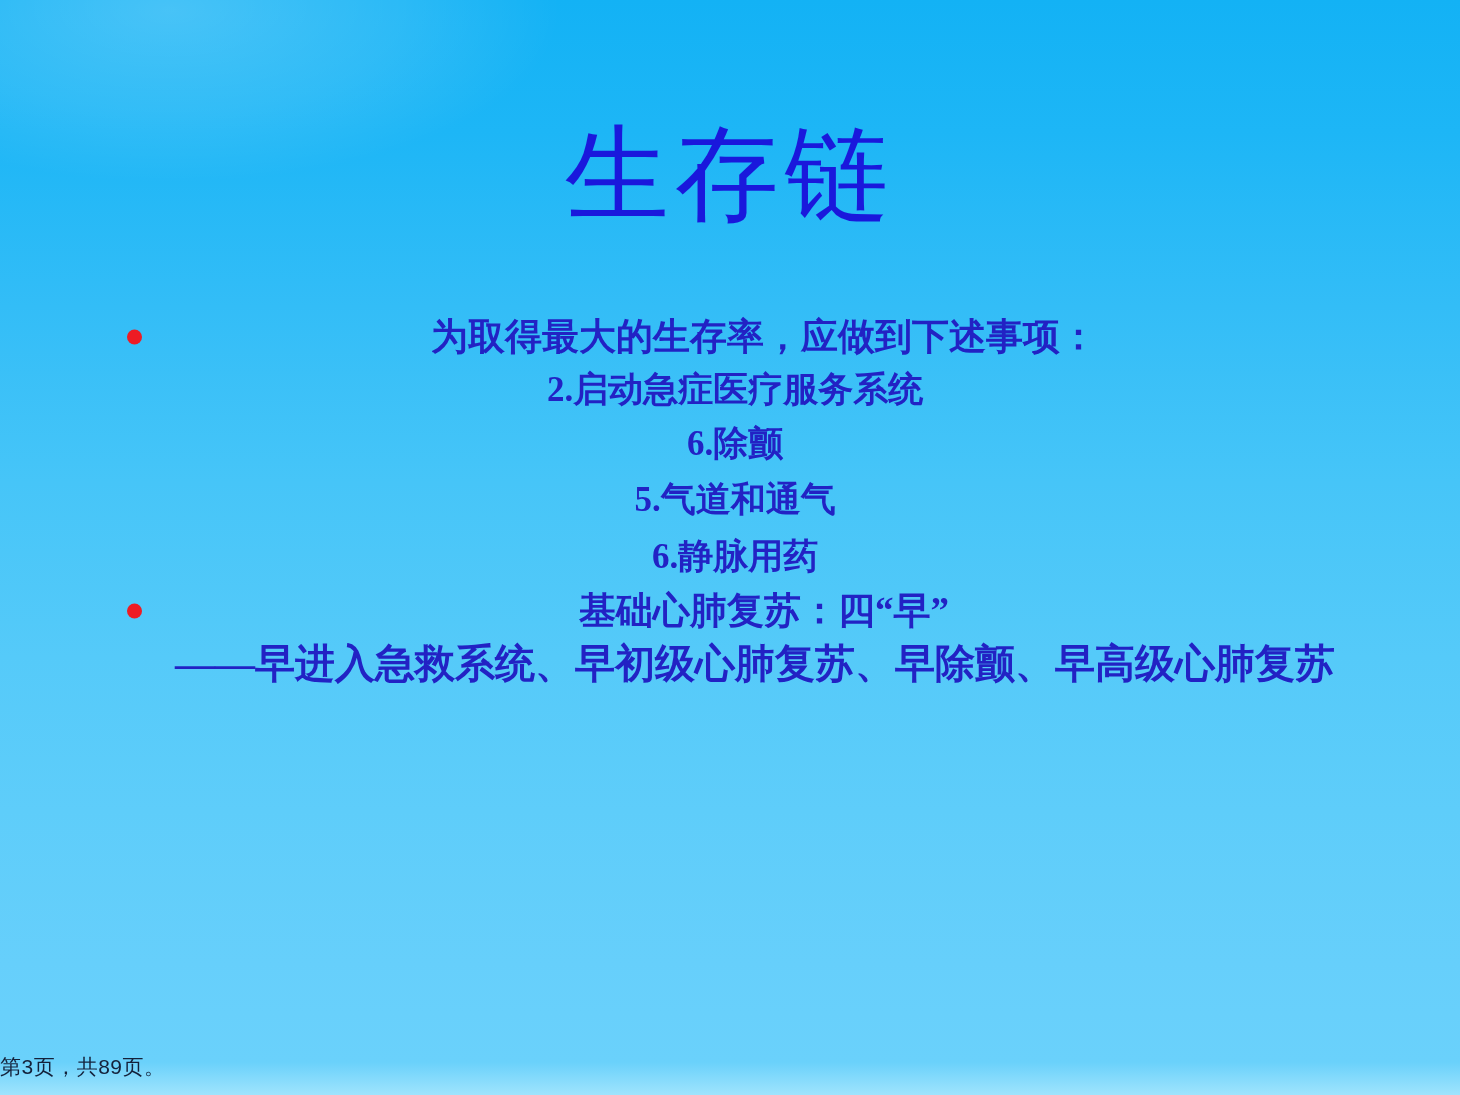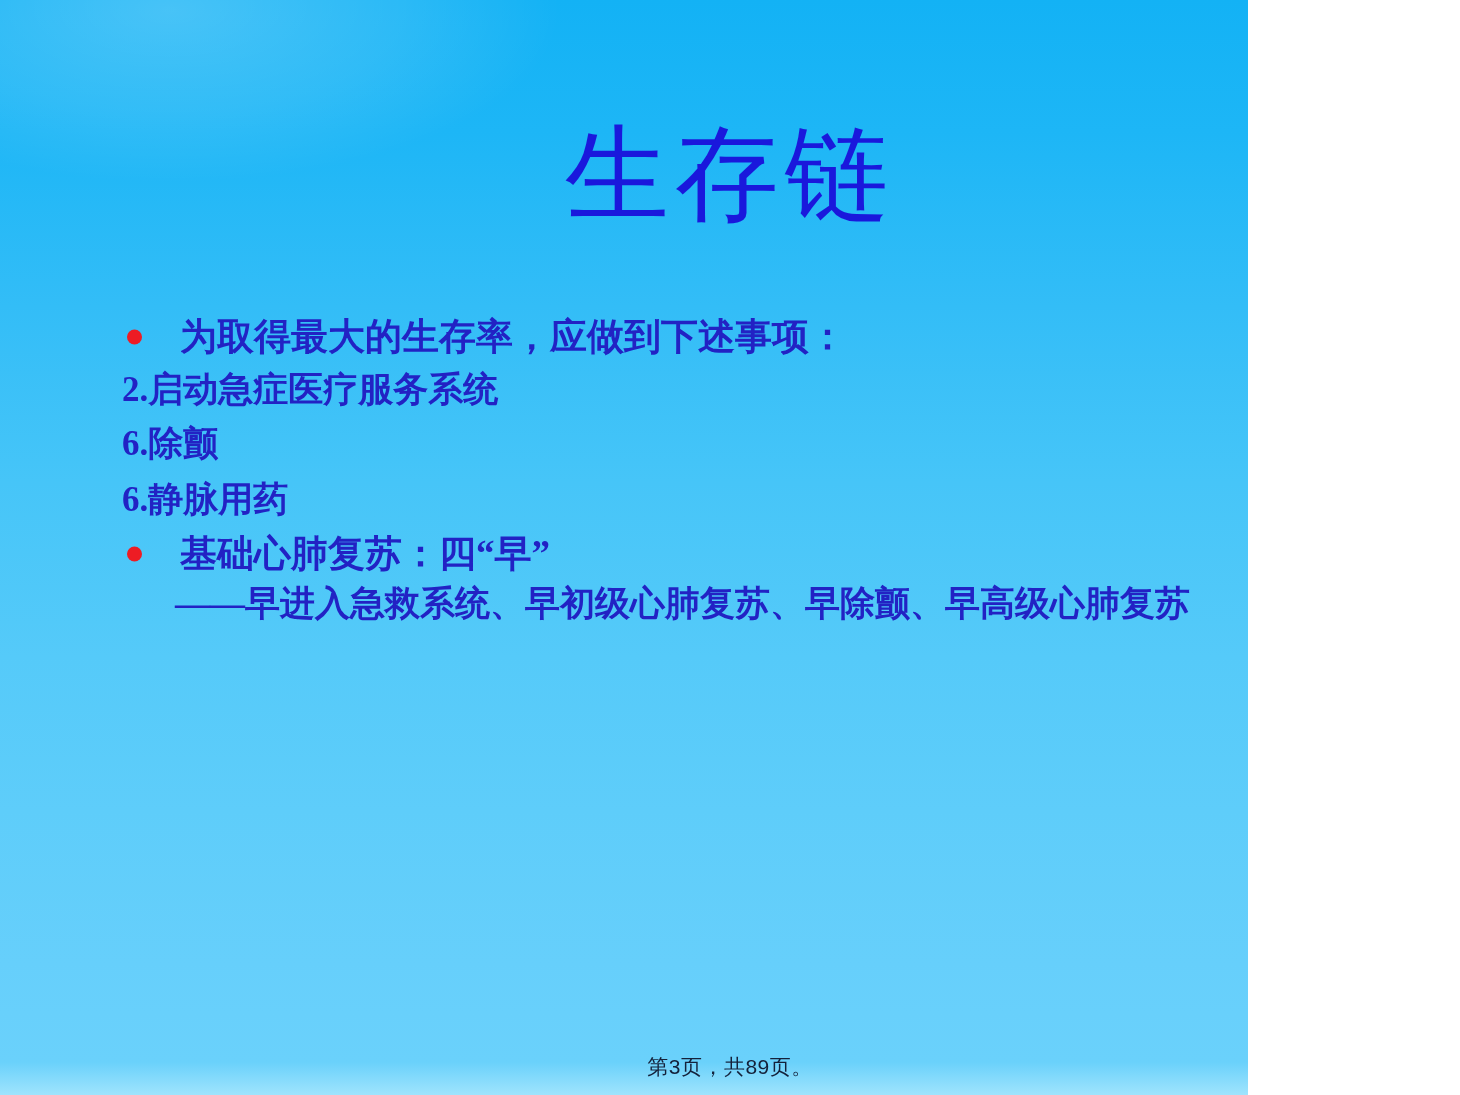--- a/index.html
+++ b/index.html
@@ -8,21 +8,21 @@
   }
   body {
     width: 1460px;
     height: 1095px;
     overflow: hidden;
     font-family: "Liberation Serif", "DejaVu Serif", serif;
   }
 
   #slide {
     position: relative;
-    width: 1248px;
+    width: 1460px;
     height: 1095px;
     box-sizing: border-box;
     
     background:
       radial-gradient(ellipse 520px 230px at 170px 10px,
                       rgba(255,255,255,0.22) 0%,
                       rgba(255,255,255,0.10) 45%,
                       rgba(255,255,255,0.00) 75%),
       linear-gradient(to bottom,
                       #13B2F5 0%,
@@ -60,20 +60,21 @@
     left: 118px;
     top: 312px;
     width: 1230px;
   }
 
   .line {
     color: #2222C4;
     font-family: "Liberation Serif", "DejaVu Serif", serif;
     font-weight: 700;
     white-space: nowrap;
+    text-align: center;
   }
 
   
   .bullet-line {
     position: relative;
     padding-left: 62px;
     font-size: 37px;
     line-height: 1.35;
     margin-bottom: 2px;
   }
@@ -99,36 +100,35 @@
     line-height: 1.44;
   }
   .num-line.spaced {
     line-height: 1.62;
   }
 
   .sub-wrap {
     color: #2222C4;
     font-family: "Liberation Serif", "DejaVu Serif", serif;
     font-weight: 700;
-    font-size: 35px;
+    font-size: 40px;
     line-height: 1.30;
     padding-left: 45px;
     padding-right: 10px;
     text-indent: 12px;
     white-space: normal;
     word-break: break-all;
   }
 
   
   #footer {
     position: absolute;
     left: 0;
     top: 1053px;
     width: 1460px;
-    text-align: center;
     color: #14213A;
     font-size: 21px;
     font-family: "Liberation Sans", "DejaVu Sans", sans-serif;
     letter-spacing: 0.5px;
     white-space: nowrap;
   }
   #footer .pagenum { font-weight: 400; }
 </style>
 </head>
 <body>
@@ -143,20 +143,21 @@
       <span class="dot"></span>
       <span>为取得最大的生存率，应做到下述事项：</span>
     </div>
 
 
     <div class="line num-line">2.启动急症医疗服务系统</div>
 
 
     <div class="line num-line spaced">6.除颤</div>
 
+    <div class="line num-line spaced">5.气道和通气</div>
 
     <div class="line num-line spaced">6.静脉用药</div>
 
     <div class="line bullet-line">
       <span class="dot"></span>
       <span>基础心肺复苏：四“早”</span>
     </div>
 
     <div class="sub-wrap">——早进入急救系统、早初级心肺复苏、早除颤、早高级心肺复苏</div>
 

